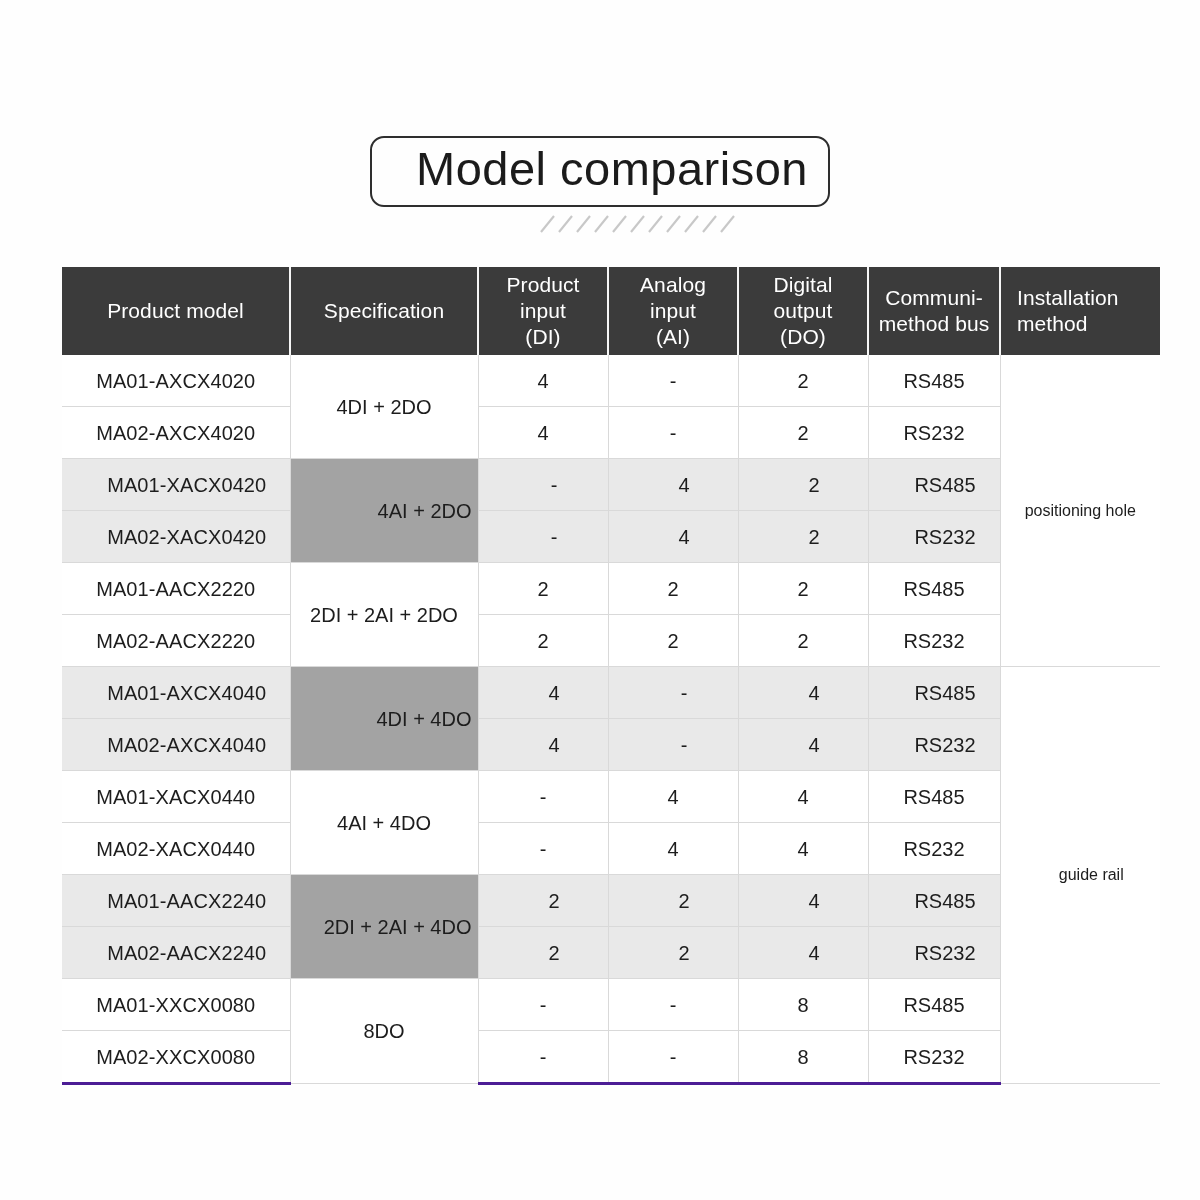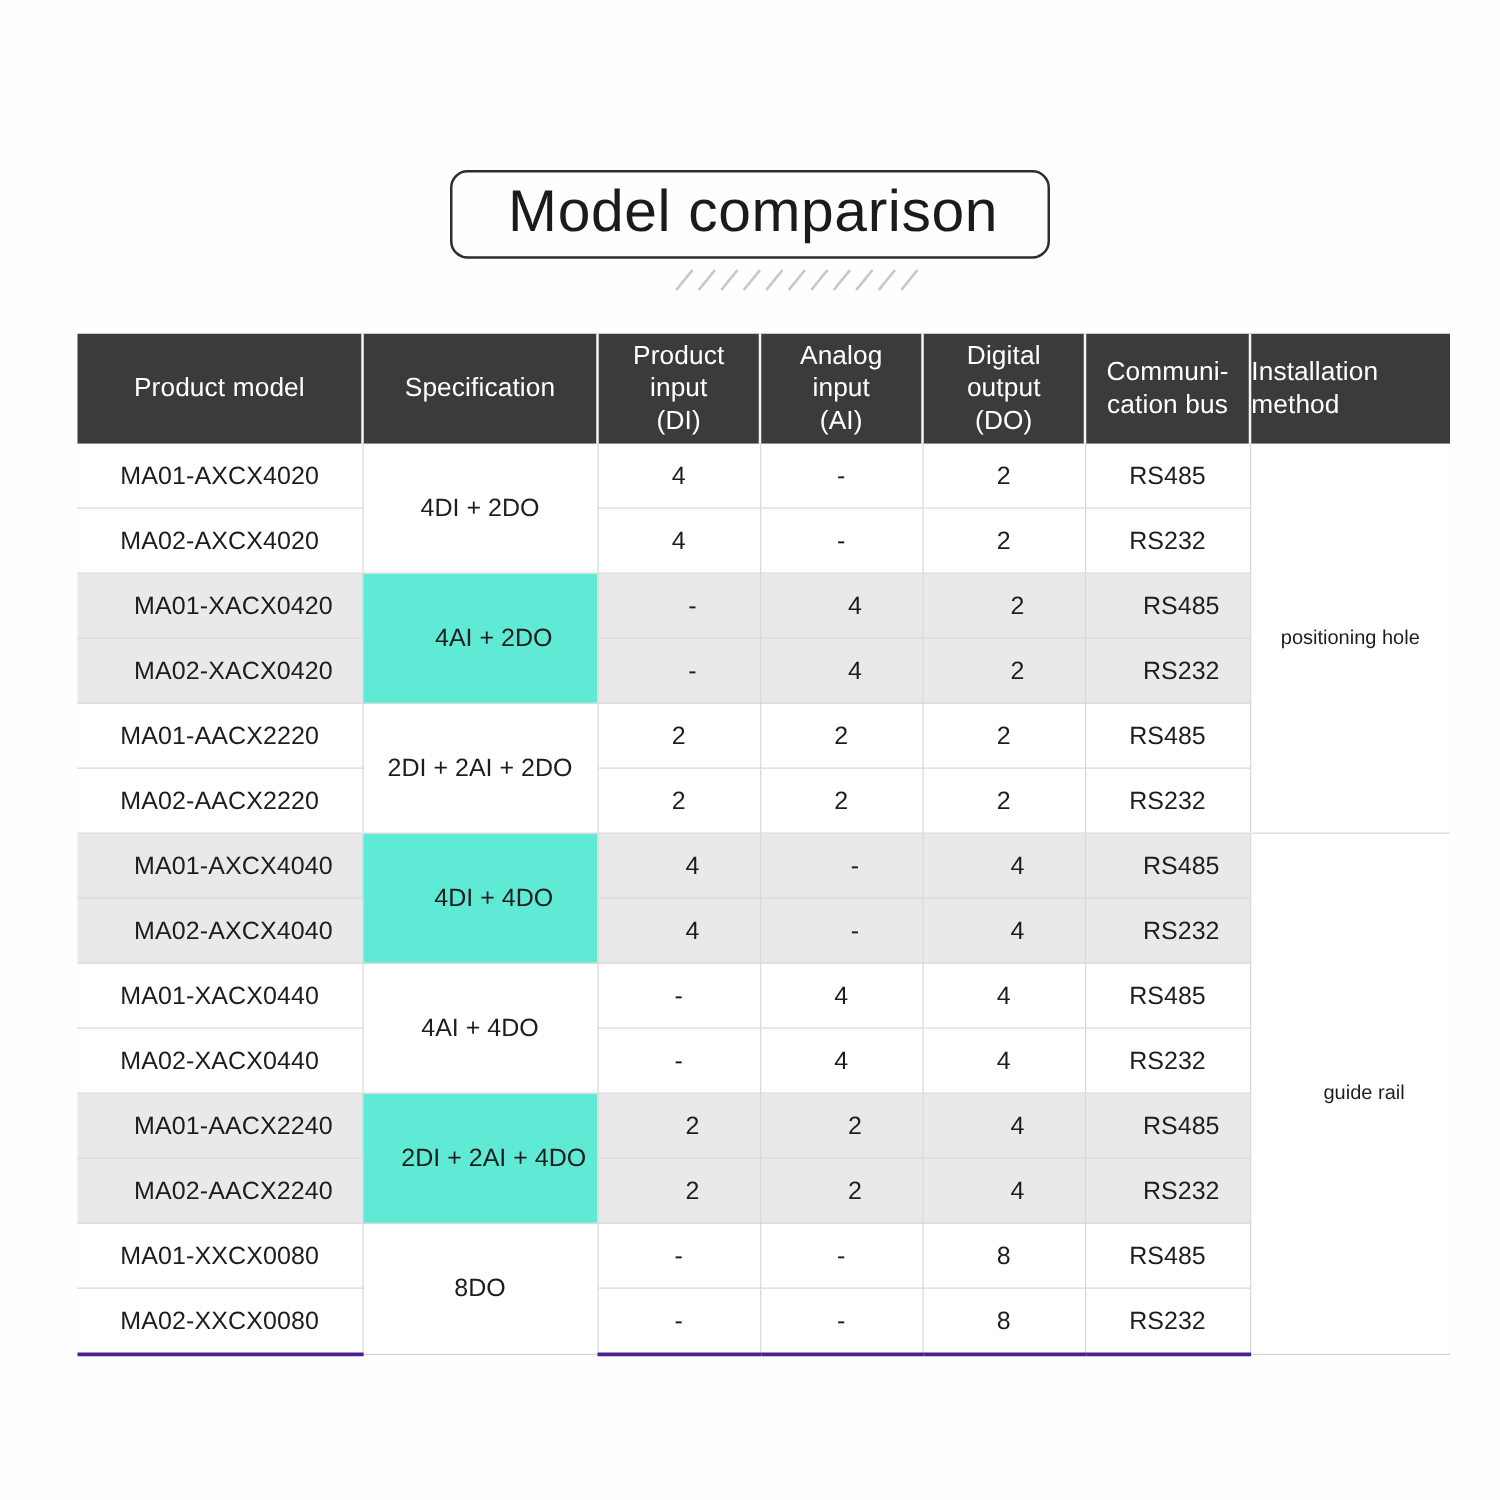--- a/index.html
+++ b/index.html
@@ -27,21 +27,21 @@
     position: absolute;
     left: 0;
     top: 136px;
     width: 1200px;
     text-align: center;
   }
   .title-box {
     display: inline-block;
     border: 2px solid #2e2e2e;
     border-radius: 14px;
-    padding: 6px 39px 10px 44px;
+    padding: 6px 20px 10px 44px;
     background: transparent;
   }
   .title-text {
     font-size: 47px;
     font-weight: 400;
     color: #1b1b1b;
     letter-spacing: 0.5px;
     line-height: 1.08;
     white-space: nowrap;
   }
@@ -86,21 +86,21 @@
     border-right: 2px solid #f6f6f6;
     vertical-align: middle;
     line-height: 1.25;
     letter-spacing: 0.1px;
   }
   thead th:last-child {
     border-right: none;
   }
   thead th.left {
     text-align: left;
-    padding-left: 0;
+    padding-left: 16px;
   }
 
   tbody td {
     height: 51px;
     padding: 0 6px;
     text-align: center;
     vertical-align: middle;
     border-bottom: 1px solid #d9d9d9;
     border-right: 1px solid #d9d9d9;
     font-size: 20px;
@@ -115,21 +115,22 @@
   tbody td.install {
     border-bottom: 1px solid #d9d9d9;
     margin-left: 40px;
   }
   tbody td.install {
     background: #ffffff !important;
     border-right: none;
     font-size: 16px;
   }
   tbody td.spec.shaded {
-    background: #5eead4;
+    background: #a3a3a3;
+    text-align: right;
   }
   tbody tr:last-child td {
     border-bottom: 3px solid #4c1d95;
   }
   tbody td.model {
     letter-spacing: 0.1px;
   }
 </style>
 </head>
 <body>
@@ -184,21 +185,21 @@
           <th>
             <div>Analog input</div>
             <div>(AI)</div>
           </th>
           <th>
             <div>Digital output</div>
             <div>(DO)</div>
           </th>
           <th>
             <div>Communi-</div>
-            <div>cation bus</div>
+            <div>method bus</div>
           </th>
           <th class="left">
             <div>Installation</div>
             <div>method</div>
           </th>
         </tr>
       </thead>
       <tbody id="tbody">
           <tr>
             <td class="model">MA01-AXCX4020</td>

